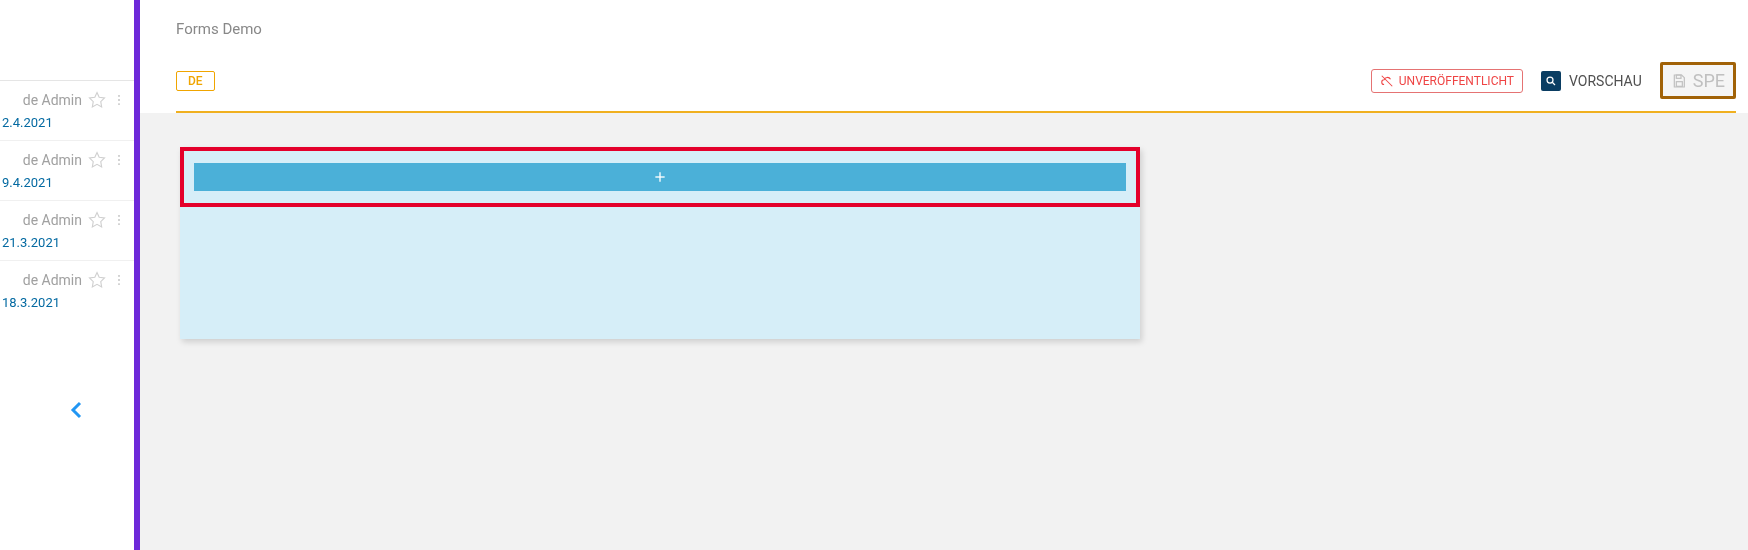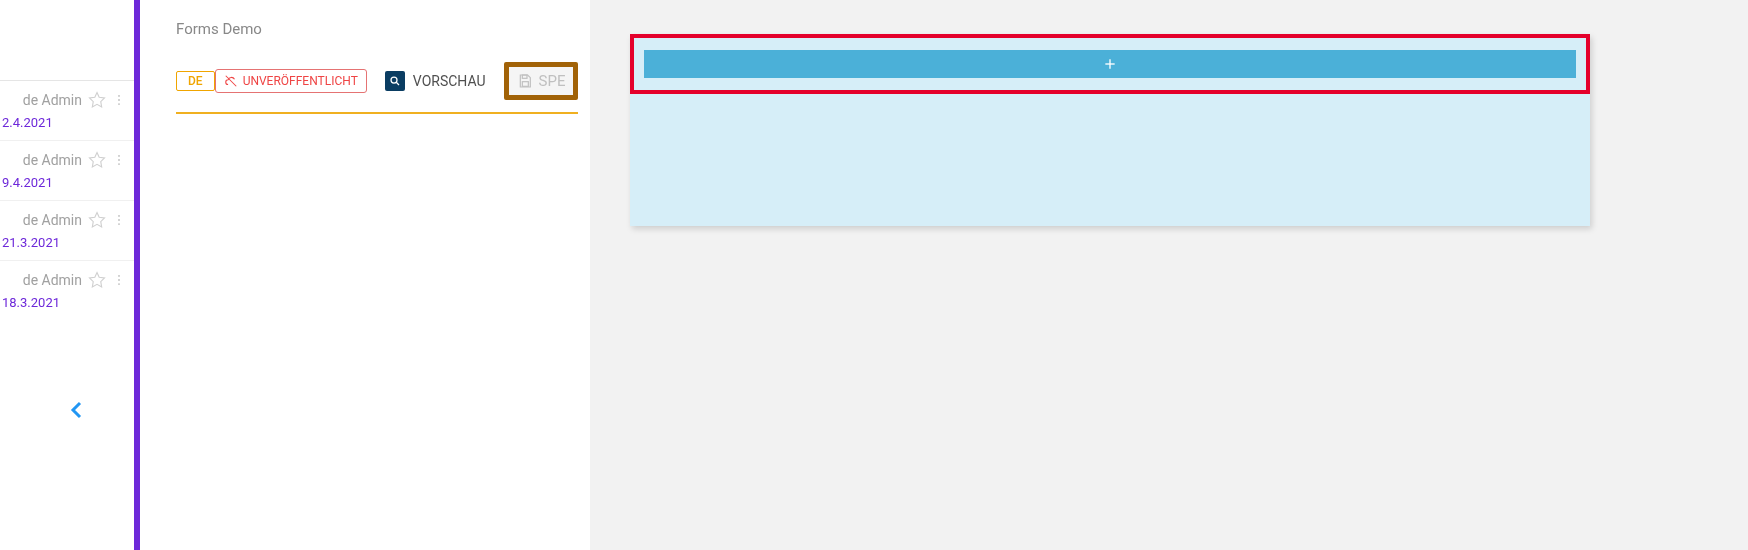--- a/index.html
+++ b/index.html
@@ -34,21 +34,21 @@
     }
     .sidebar-item-title {
       color: #a0a0a0;
       font-size: 14px;
       display: flex;
       align-items: center;
       justify-content: flex-end;
       gap: 6px;
     }
     .sidebar-item-date {
-      color: #6d28d9;
+      color: #0369a1;
       font-size: 13px;
       text-align: left;
       margin-top: 6px;
       padding-left: 2px;
     }
     .star-icon {
       color: #d0d0d0;
     }
     .star-icon svg { width: 18px; height: 18px; display:block; }
     .more-icon {
@@ -59,21 +59,21 @@
       position: absolute;
       right: 45px;
       top: 398px;
       color: #2196f3;
       cursor: pointer;
     }
     .collapse-btn svg { width: 24px; height: 24px; display:block; stroke-width: 3;}
     .main {
       flex: 1;
       display: flex;
-      flex-direction: row;
+      flex-direction: column;
       background: #ffffff;
       position: relative;
     }
     .header {
       padding: 20px 12px 0 36px;
       position: relative;
     }
     .breadcrumb {
       color: #888888;
       font-size: 15px;
@@ -134,24 +134,24 @@
       display: flex;
       align-items: center;
       justify-content: center;
       border-radius: 2px;
     }
     .preview-icon-box svg { width: 12px; height: 12px; display:block; color:#fff; }
     .save-btn {
       display: flex;
       align-items: center;
       gap: 6px;
-      font-size: 15px;
+      font-size: 18px;
       color: #c0c0c0;
       background: #f5f5f5;
-      border: 5px solid #a16207;
+      border: 3px solid #a16207;
       padding: 5px 8px;
       border-radius: 2px;
     }
     .save-btn svg { width: 16px; height: 16px; display:block; }
     .yellow-line {
       height: 2px;
       background: #f0b020;
       margin-top: 12px;
     }
     .canvas-area {

